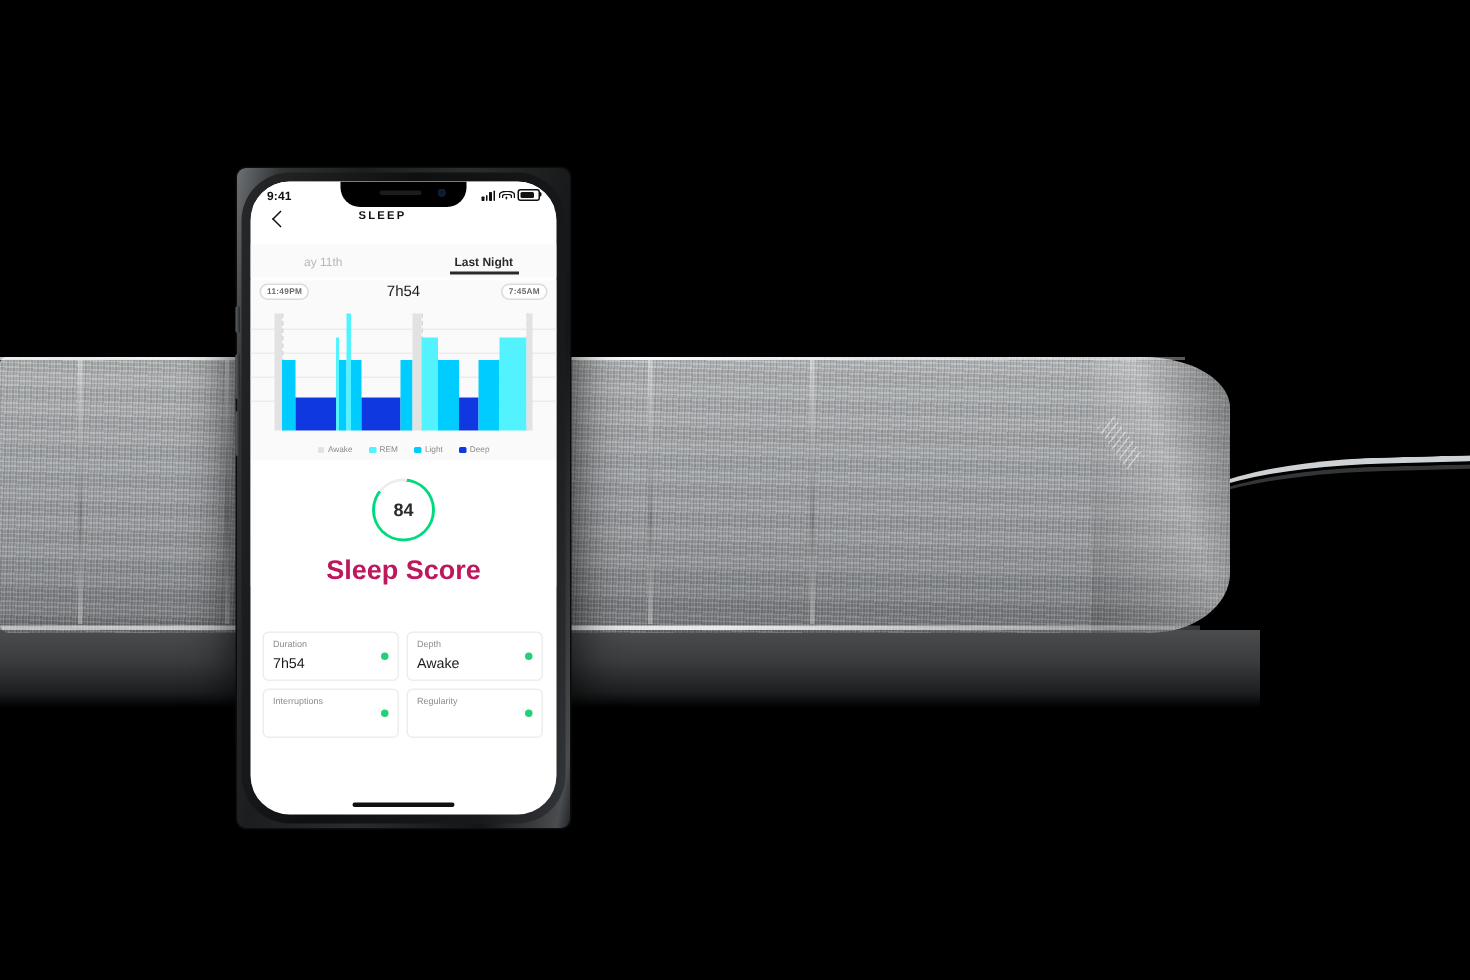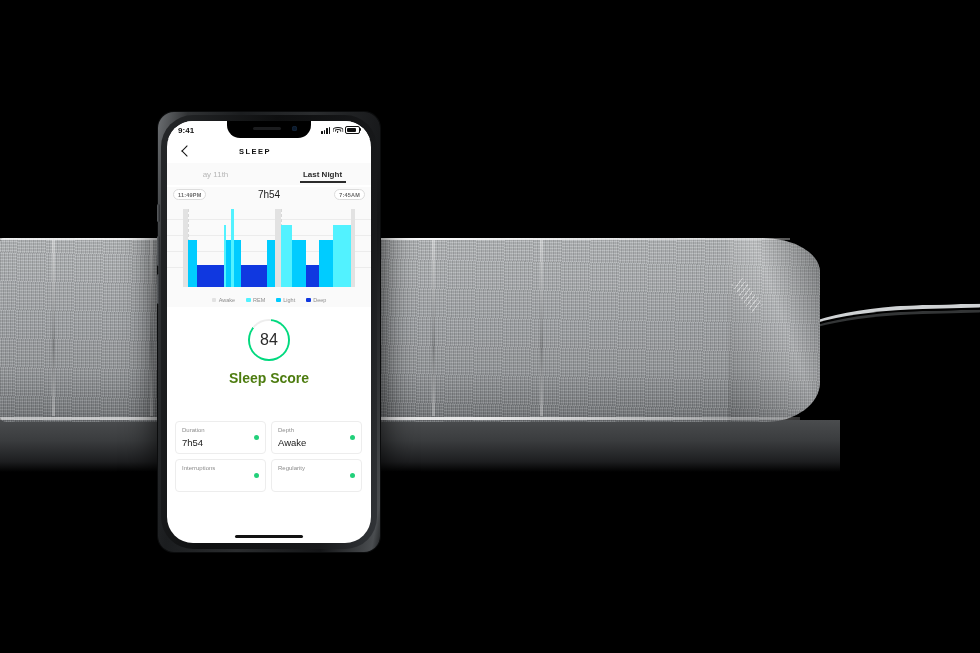--- a/index.html
+++ b/index.html
@@ -31,21 +31,21 @@
     background:linear-gradient(180deg,#4a4c4e 0%,#3a3c3e 40%,#1d1e20 80%,#000 100%);}
   .cable{position:absolute;left:786px;top:306px;width:196px;height:30px;
     border-top:4px solid #cfd2d4;border-radius:70% 0 0 0/100% 0 0 0;
     transform:rotate(-1.5deg);}
   .cable-sh{position:absolute;left:786px;top:312px;width:196px;height:28px;
     border-top:3px solid rgba(60,62,64,.85);border-radius:70% 0 0 0/100% 0 0 0;
     transform:rotate(-1.5deg);}
 
   
   .phone{position:absolute;left:158px;top:112px;width:222px;height:440px;
-    border-radius:16px;
+    border-radius:6px;
     background:linear-gradient(100deg,#6d7073 0%,#303234 10%,#1b1d1f 28%,#2a2c2e 52%,#141517 80%,#4a4d50 97%,#202224 100%);
     box-shadow:0 0 0 1px #0b0c0d, 0 10px 34px rgba(0,0,0,.85);}
   .phone-inner{position:absolute;inset:3px;border-radius:32px;
     background:linear-gradient(100deg,#26282a,#0e0f10 40%,#18191b 80%,#33363a);}
   .phone-btn{position:absolute;left:-1px;width:3px;border-radius:2px;
     background:linear-gradient(90deg,#5d6063,#25272a);}
   .screen{position:absolute;left:9px;top:9px;width:204px;height:422px;border-radius:26px;
     background:#ffffff;overflow:hidden;}
   .notch{position:absolute;left:50%;top:0;transform:translateX(-50%);
     width:84px;height:17px;background:#000;border-radius:0 0 13px 13px;z-index:9;}
@@ -67,21 +67,21 @@
     border:1.2px solid #111;border-bottom:none;border-radius:50% 50% 0 0;}
   .wifi span:nth-child(1){width:9px;height:4.5px;top:0;}
   .wifi span:nth-child(2){width:5px;height:2.6px;top:2.1px;}
   .wifi span:nth-child(3){width:1.8px;height:1.8px;top:4.4px;border-radius:50%;background:#111;border:none;}
   .batt{width:13px;height:6.5px;border:1px solid #111;border-radius:2px;position:relative;}
   .batt::after{content:"";position:absolute;right:-2.4px;top:1.7px;width:1.4px;height:2.6px;
     background:#111;border-radius:0 1px 1px 0;}
   .batt i{position:absolute;left:1px;top:1px;bottom:1px;width:9px;background:#111;border-radius:1px;}
 
   
-  .navbar{position:absolute;left:0;top:18px;width:176px;height:24px;display:flex;align-items:center;}
+  .navbar{position:absolute;left:0;top:18px;width:176px;height:24px;display:flex;}
   .back{position:absolute;left:12px;width:14px;height:14px;}
   .back::before{content:"";position:absolute;left:4px;top:3px;width:7px;height:7px;
     border-left:1.4px solid #111;border-bottom:1.4px solid #111;transform:rotate(45deg);}
   .nav-title{width:100%;text-align:center;font-size:7.5px;font-weight:bold;color:#111;letter-spacing:1.5px;}
 
   
   .datetabs{position:absolute;left:0;top:42px;width:204px;height:22px;
     display:flex;align-items:center;background:#fafafa;}
   .dt{flex:1;text-align:center;font-size:8px;position:relative;}
   .dt.prev{color:#b7b7b7;padding-right:10px;}
@@ -103,22 +103,22 @@
   .seg{position:absolute;bottom:0;}
   .legend{position:absolute;left:0;bottom:4px;width:204px;display:flex;justify-content:center;gap:11px;}
   .lg{display:flex;align-items:center;gap:2.5px;}
   .lg i{width:4.5px;height:4.5px;border-radius:1px;display:block;}
   .lg span{font-size:5.5px;color:#8d8d8d;}
 
   
   .scoresec{position:absolute;left:0;top:186px;width:204px;background:#fff;text-align:center;}
   .ring{position:relative;width:42px;height:42px;margin:12px auto 0;border-radius:50%;}
   .ring-num{position:absolute;inset:0;display:flex;align-items:center;justify-content:center;
-    font-size:16px;color:#2b2b2b;}
-  .score-title{font-size:14px;font-weight:bold;color:#4d7c0f;margin-top:9px;}
+    font-size:12px;color:#2b2b2b;font-weight:bold;}
+  .score-title{font-size:18px;font-weight:bold;color:#be185d;margin-top:9px;}
   .score-sub{font-size:7.5px;color:#8a8a8a;line-height:10.5px;margin-top:4px;}
 
   
   .cards{position:absolute;left:8px;top:300px;width:188px;
     display:flex;flex-wrap:wrap;gap:5px;}
   .card{width:91px;height:33px;background:#fff;border:.8px solid #ededed;border-radius:4px;
     box-sizing:border-box;padding:5px 6px;position:relative;}
   .card-label{font-size:6px;color:#8d8d8d;}
   .card-value{font-size:9.5px;color:#1b1b1b;margin-top:4px;font-weight:500;}
   .dot{position:absolute;right:6px;top:13px;width:5px;height:5px;border-radius:50%;}

